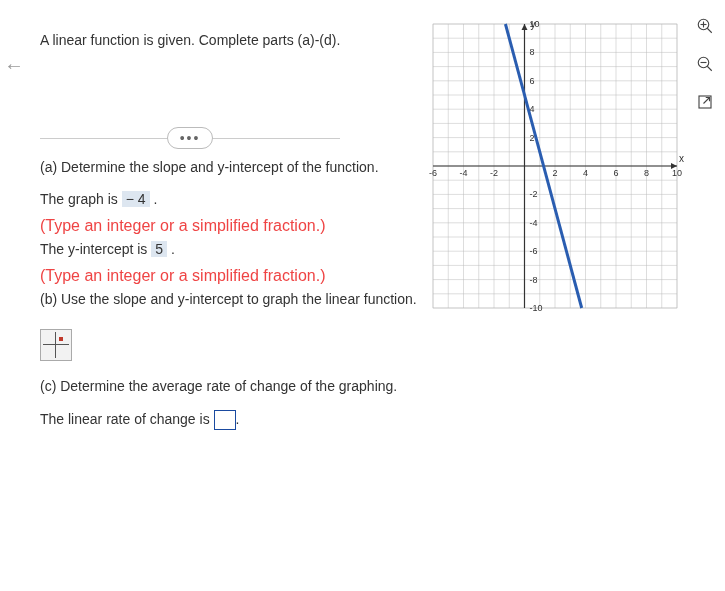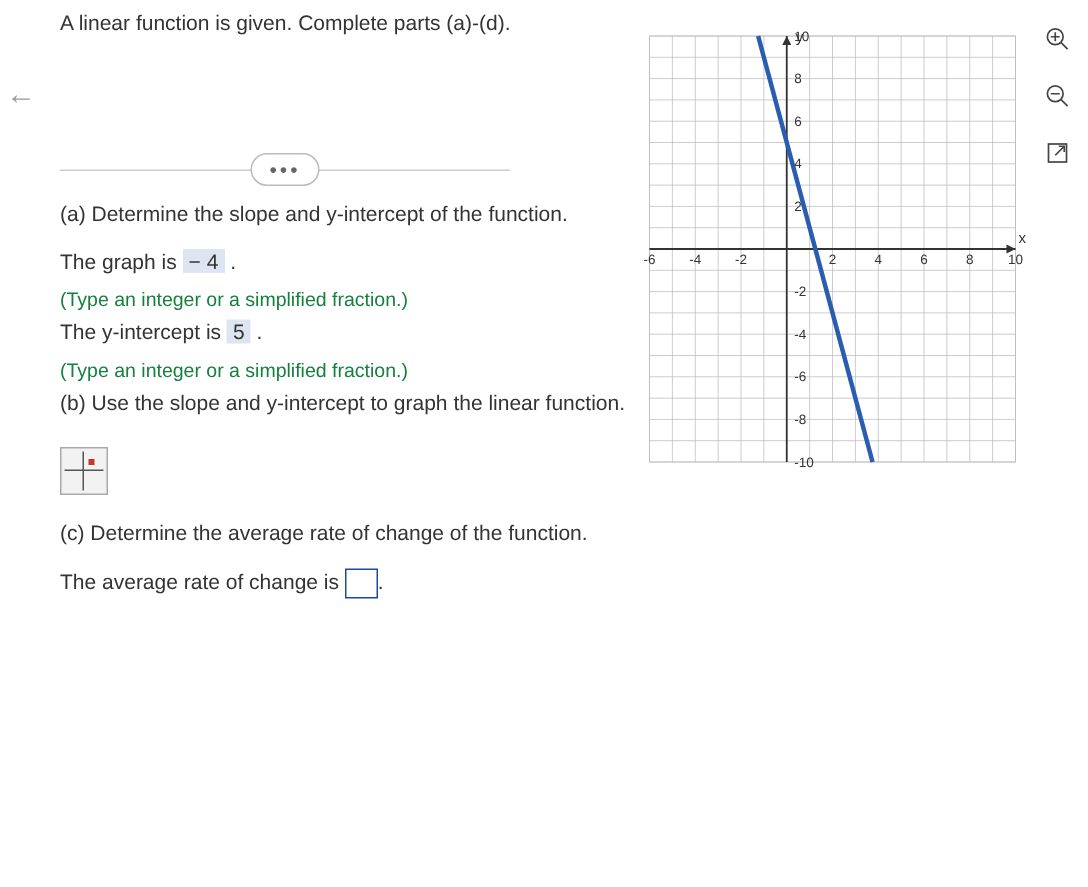--- a/index.html
+++ b/index.html
@@ -18,21 +18,21 @@
     position: absolute;
     left: 4px;
     top: 52px;
     color: #999;
     font-size: 20px;
     cursor: pointer;
   }
   .content {
     position: absolute;
     left: 40px;
-    top: 7px;
+    top: 32px;
     width: 380px;
   }
   .prompt {
     margin-bottom: 12px;
   }
   .equation {
     margin-left: 20px;
     margin-bottom: 18px;
   }
   .divider-wrap {
@@ -65,22 +65,22 @@
   }
   .part {
     margin-bottom: 10px;
   }
   .answer-filled {
     background: #dde6f0;
     padding: 0 4px;
     color: #333;
   }
   .instruction {
-    color: #15803d;
-    font-size: 13px;
+    color: #ef4444;
+    font-size: 16px;
   }
   .input-box {
     display: inline-block;
     width: 20px;
     height: 18px;
     border: 1px solid #1a4aa0;
     vertical-align: middle;
   }
   .graph-tool {
     width: 30px;
@@ -177,24 +177,24 @@
   </div>
   <div class="instruction">(Type an integer or a simplified fraction.)</div>
   <div class="sp"></div>
 
   <div class="part">(b) Use the slope and y-intercept to graph the linear function.</div>
   <div class="sp"></div>
   <div class="sp"></div>
   <div class="graph-tool"><div class="dot"></div></div>
   <div style="height:14px"></div>
 
-  <div class="part">(c) Determine the average rate of change of the function.</div>
+  <div class="part">(c) Determine the average rate of change of the graphing.</div>
   <div class="sp"></div>
   <div class="part">
-    <span>The average rate of change is </span>
+    <span>The linear rate of change is </span>
     <span class="input-box"></span>.
   </div>
 </div>
 
 <div class="chart">
   <svg viewBox="0 0 260 300">
       <rect x="8" y="8" width="244" height="284" fill="none" stroke="#bbb" stroke-width="0.5"></rect>
       <line x1="8" y1="292" x2="8" y2="8" class="grid-line"></line>
       <line x1="23.25" y1="292" x2="23.25" y2="8" class="grid-line"></line>
       <line x1="38.5" y1="292" x2="38.5" y2="8" class="grid-line"></line>

